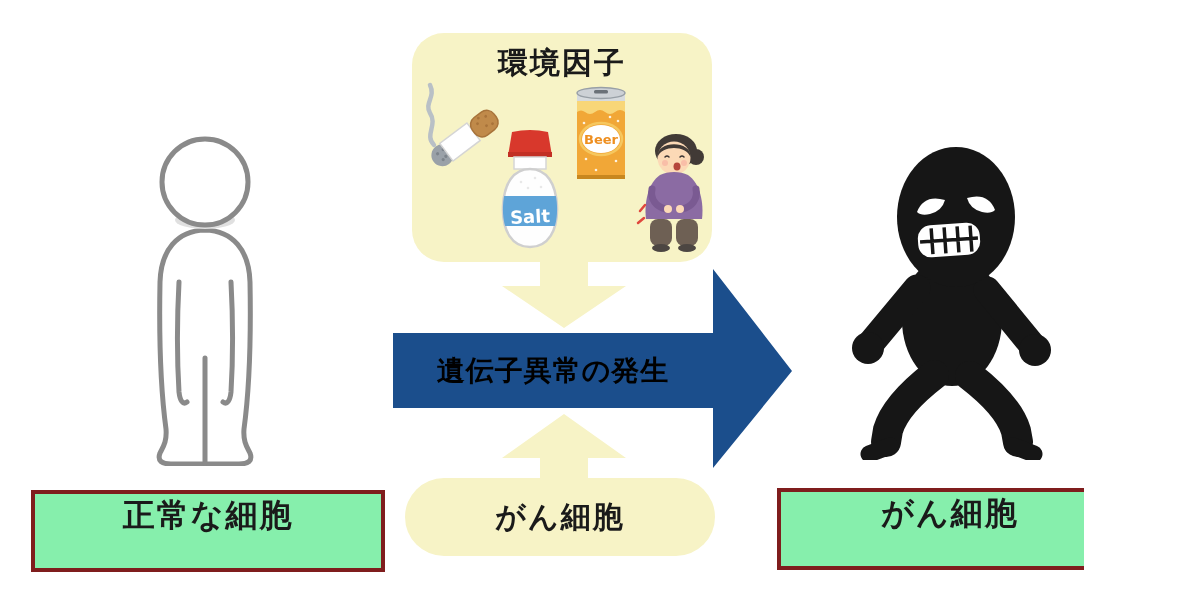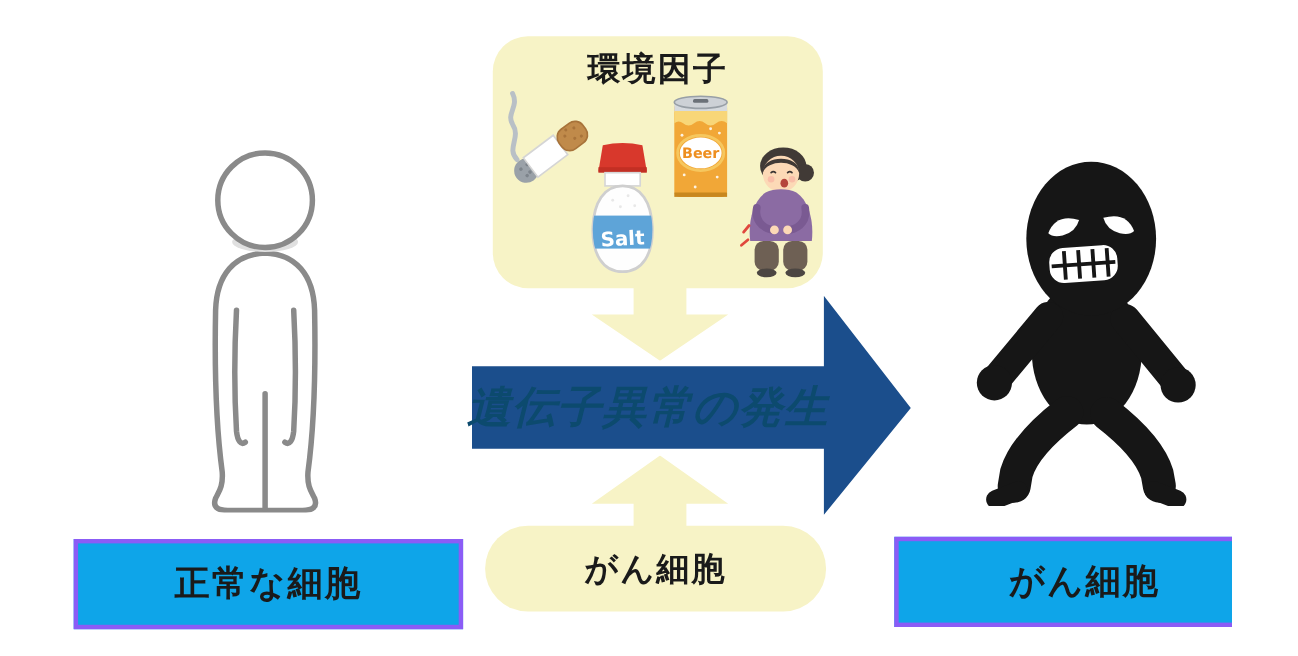--- a/index.html
+++ b/index.html
@@ -1,35 +1,35 @@
 <!DOCTYPE html>
 <html><head>
 <meta charset="utf-8">
 <style>
   html,body{margin:0;padding:0;background:#ffffff;}
   .canvas{
     position:relative;width:1084px;height:596px;background:#ffffff;overflow:hidden;
-    font-family:"DejaVu Sans","Liberation Sans",sans-serif;color:#1a1a1a;margin-left:36px;
+    font-family:"DejaVu Sans","Liberation Sans",sans-serif;color:#1a1a1a;
   }
   .abs{position:absolute;}
   .yellow-panel{background:#f7f3c6;}
   .top-box{left:412px;top:33px;width:300px;height:229px;border-radius:32px;}
   .top-box-title{position:absolute;left:0;top:10px;width:100%;text-align:center;
     font-size:30px;font-weight:600;letter-spacing:2px;}
   .pill{left:405px;top:478px;width:310px;height:78px;border-radius:39px;
     display:flex;align-items:center;justify-content:center;}
   .pill-label{font-size:30px;font-weight:600;letter-spacing:2px;}
-  .label-box{background:#0ea5e9;border:4px solid #8b5cf6;
-    display:flex;align-items:center;justify-content:center;box-sizing:border-box;}
+  .label-box{background:#86efac;border:4px solid #7f1d1d;
+    display:flex;align-items:flex-start;justify-content:center;box-sizing:border-box;}
   .left-box{left:31px;top:490px;width:354px;height:82px;}
   .right-box{left:777px;top:488px;width:346px;height:82px;}
   .label-box span{font-size:32px;font-weight:600;letter-spacing:2px;}
   .main-arrow-label{left:393px;top:333px;width:320px;height:75px;
     display:flex;align-items:center;justify-content:center;
-    color:#0c4a6e;font-size:40px;font-weight:600;letter-spacing:1px;white-space:nowrap;font-style:italic;}
+    color:#000000;font-size:28px;font-weight:600;letter-spacing:1px;white-space:nowrap;}
   svg{display:block;}
 </style>
 </head>
 <body>
 
 <div class="canvas">
 
   <svg class="abs" style="left:149px;top:134px;" width="120" height="332" viewBox="0 0 120 332">
     <path d="M 56,96 C 28,97 12,116 11,148 C 10,200 12,258 17,295 C 18,308 14,313 11,319
              C 8,327 13,330 22,330 L 90,330 C 99,330 104,327 101,319 C 98,313 94,308 95,295

